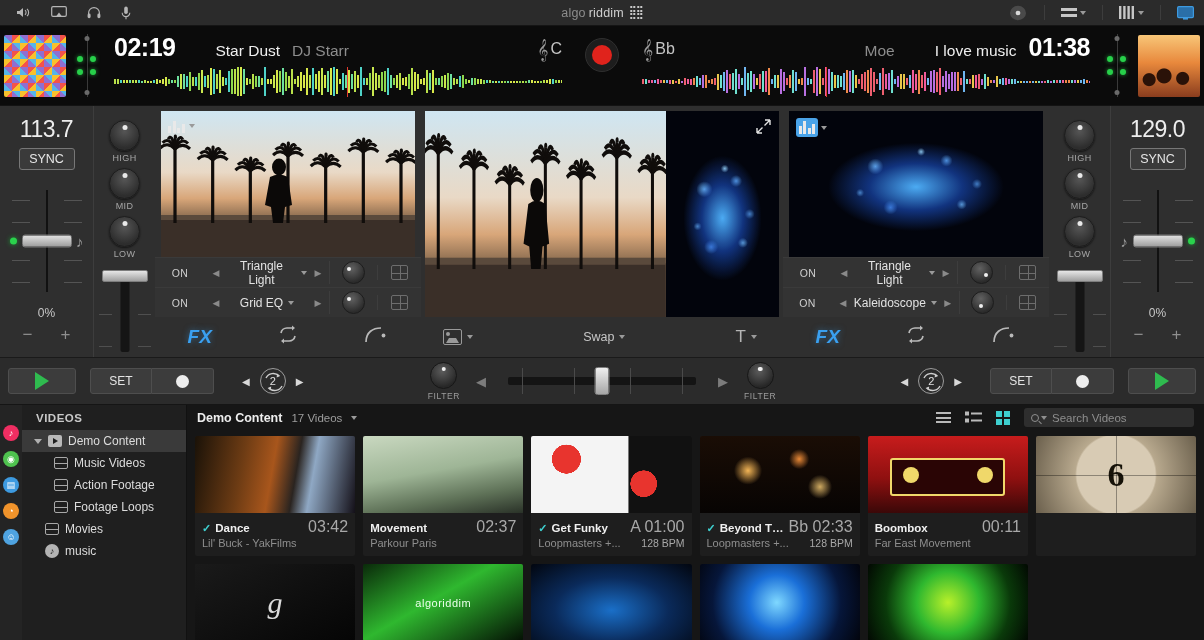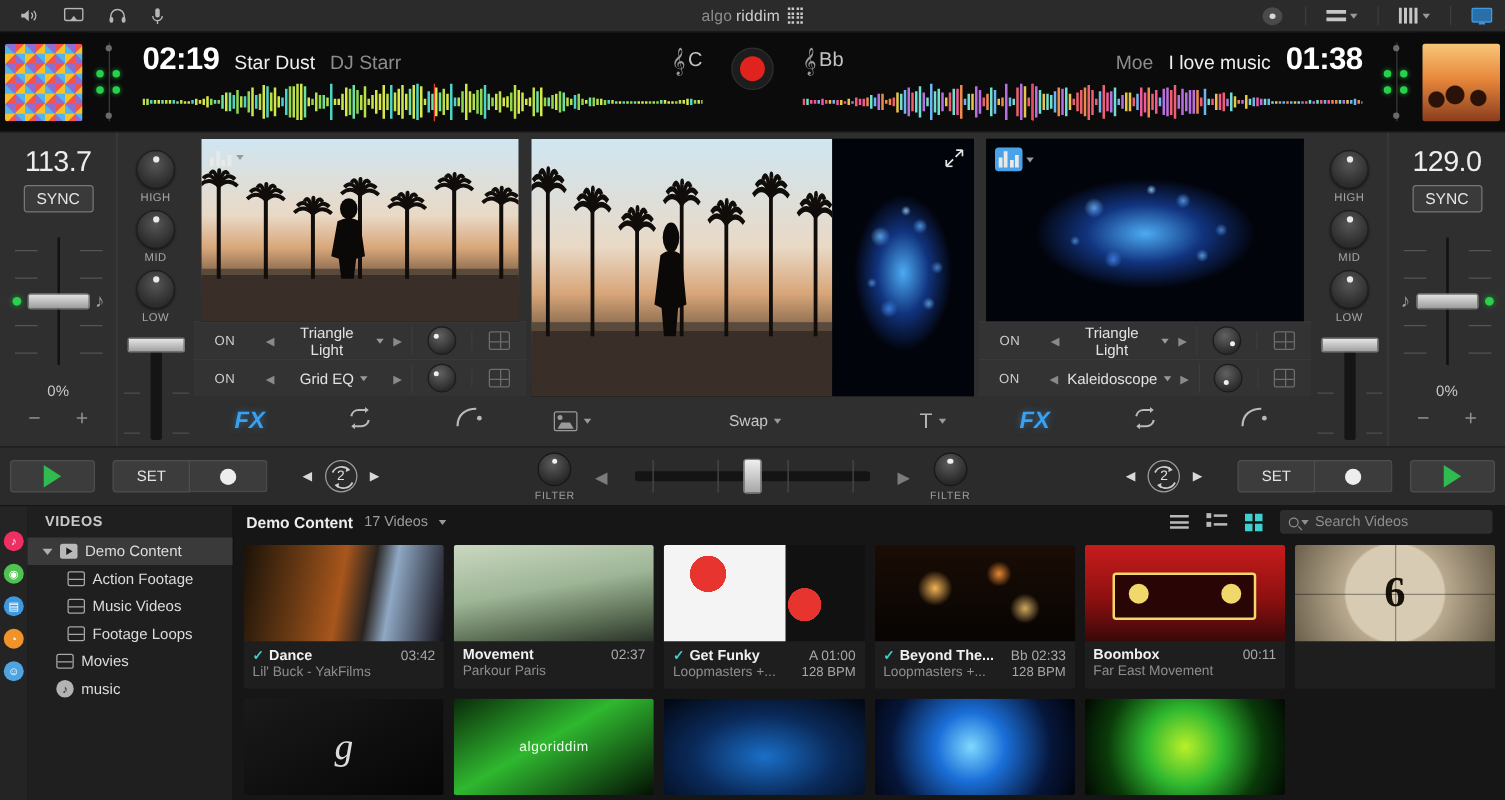--- a/index.html
+++ b/index.html
@@ -49,21 +49,21 @@
   .cuecol .axis { position:absolute; left:50%; top:8px; bottom:8px; width:1px; background:#3a3a3a; }
   .cuedots { position:absolute; left:50%; top:50%; transform:translate(-50%,-50%);
      display:grid; grid-template-columns:repeat(2,7px); grid-template-rows:repeat(2,7px); gap:6px; }
   .cuedots i { width:6px;height:6px;border-radius:50%; background:#27d04a; box-shadow:0 0 4px #1f9c38; }
   .cuecol .tipT,.cuecol .tipB{ position:absolute; left:50%; transform:translateX(-50%); width:5px;height:5px;border-radius:50%;background:#6a6a6a;}
   .cuecol .tipT{top:10px;} .cuecol .tipB{bottom:10px;}
 
   .deckwf { flex:1; display:flex; flex-direction:column; justify-content:center; padding:0 10px; min-width:0; }
   .wfinfo { display:flex; align-items:baseline; gap:12px; height:30px; }
   .wf-time { font-size:25px; font-weight:700; color:#fff; letter-spacing:-0.5px; font-family:"Liberation Sans",sans-serif; }
-  .wf-title { font-size:15.5px; color:#efefef; }
+  .wf-title { font-size:15.5px; color:#efefef;margin-left:28px; }
   .wf-artist { font-size:15.5px; color:#8d8d8d; }
   .wf-key { font-size:16px; color:#c4c4c4; display:flex; align-items:center; gap:2px; }
   .clef { font-size:19px; color:#9a9a9a; line-height:1; }
   .wf-canvas { height:34px; position:relative; margin-top:2px; }
   .wf-canvas .playhead { position:absolute; top:2px; bottom:2px; width:1.5px; background:#e23b2e; }
   .wave { position:absolute; inset:0; display:flex; align-items:center; gap:1px; overflow:hidden; }
   .wave span { flex:1 0 auto; width:2px; border-radius:0; }
   .wf-mid { width:60px; display:flex; align-items:flex-start; justify-content:center; padding-top:12px; }
   .reccircle { width:34px;height:34px;border-radius:50%; background:#1d1d1d; border:1px solid #2f2f2f;
      display:flex;align-items:center;justify-content:center; }
@@ -214,21 +214,21 @@
   .magn { width:8px;height:8px;border:1.3px solid #8e8e8e;border-radius:50%; position:relative; flex:none;}
   .magn::after{content:"";position:absolute;width:4px;height:1.3px;background:#8e8e8e;transform:rotate(45deg);left:6px;top:7px;}
 
   .grid { flex:1; padding:6px 8px 0 8px; display:grid;
      grid-template-columns:repeat(6, 1fr); gap:8px; overflow:hidden; align-content:start; }
   .card { background:#1e1e1e; border-radius:2px; overflow:hidden; }
   .card .thumb { height:77px; background:#000; position:relative; overflow:hidden; }
   .card .meta { padding:5px 7px 7px 7px; }
   .card .r1 { display:flex; align-items:baseline; gap:4px; }
   .card .tname { font-size:11.5px; color:#f0f0f0; font-weight:700; white-space:nowrap; overflow:hidden; text-overflow:ellipsis; }
-  .card .tright { margin-left:auto; font-size:11px; color:#a8a8a8; white-space:nowrap; }
+  .card .tright { margin-left:auto; font-size:16px; color:#a8a8a8; white-space:nowrap; }
   .card .r2 { display:flex; align-items:baseline; gap:4px; margin-top:1px; }
   .card .tartist { font-size:11px; color:#8e8e8e; white-space:nowrap; overflow:hidden; text-overflow:ellipsis; }
   .card .tbpm { margin-left:auto; font-size:10.5px; color:#a8a8a8; white-space:nowrap; }
   .check { color:#3ecfcf; font-size:11px; font-weight:700; }
 </style>
 </head>
 <body>
 
 <div class="app">
 
@@ -1185,25 +1185,25 @@
     <div class="libsidebar">
       <div class="libhdr">VIDEOS</div>
       <div id="libitems">
           <div class="libitem sel" style="padding-left: 12px;">
             <i class="tri down"></i>
             <span class="playic"></span>
             <span>Demo Content</span>
           </div>
           <div class="libitem" style="padding-left: 32px;">
             <span class="folderic"></span>
-            <span>Action Footage</span>
+            <span>Music Videos</span>
           </div>
           <div class="libitem" style="padding-left: 32px;">
             <span class="folderic"></span>
-            <span>Music Videos</span>
+            <span>Action Footage</span>
           </div>
           <div class="libitem" style="padding-left: 32px;">
             <span class="folderic"></span>
             <span>Footage Loops</span>
           </div>
           <div class="libitem" style="padding-left: 12px;">
             <span style="width: 5px;"></span>
             <span class="folderic"></span>
             <span>Movies</span>
           </div>

